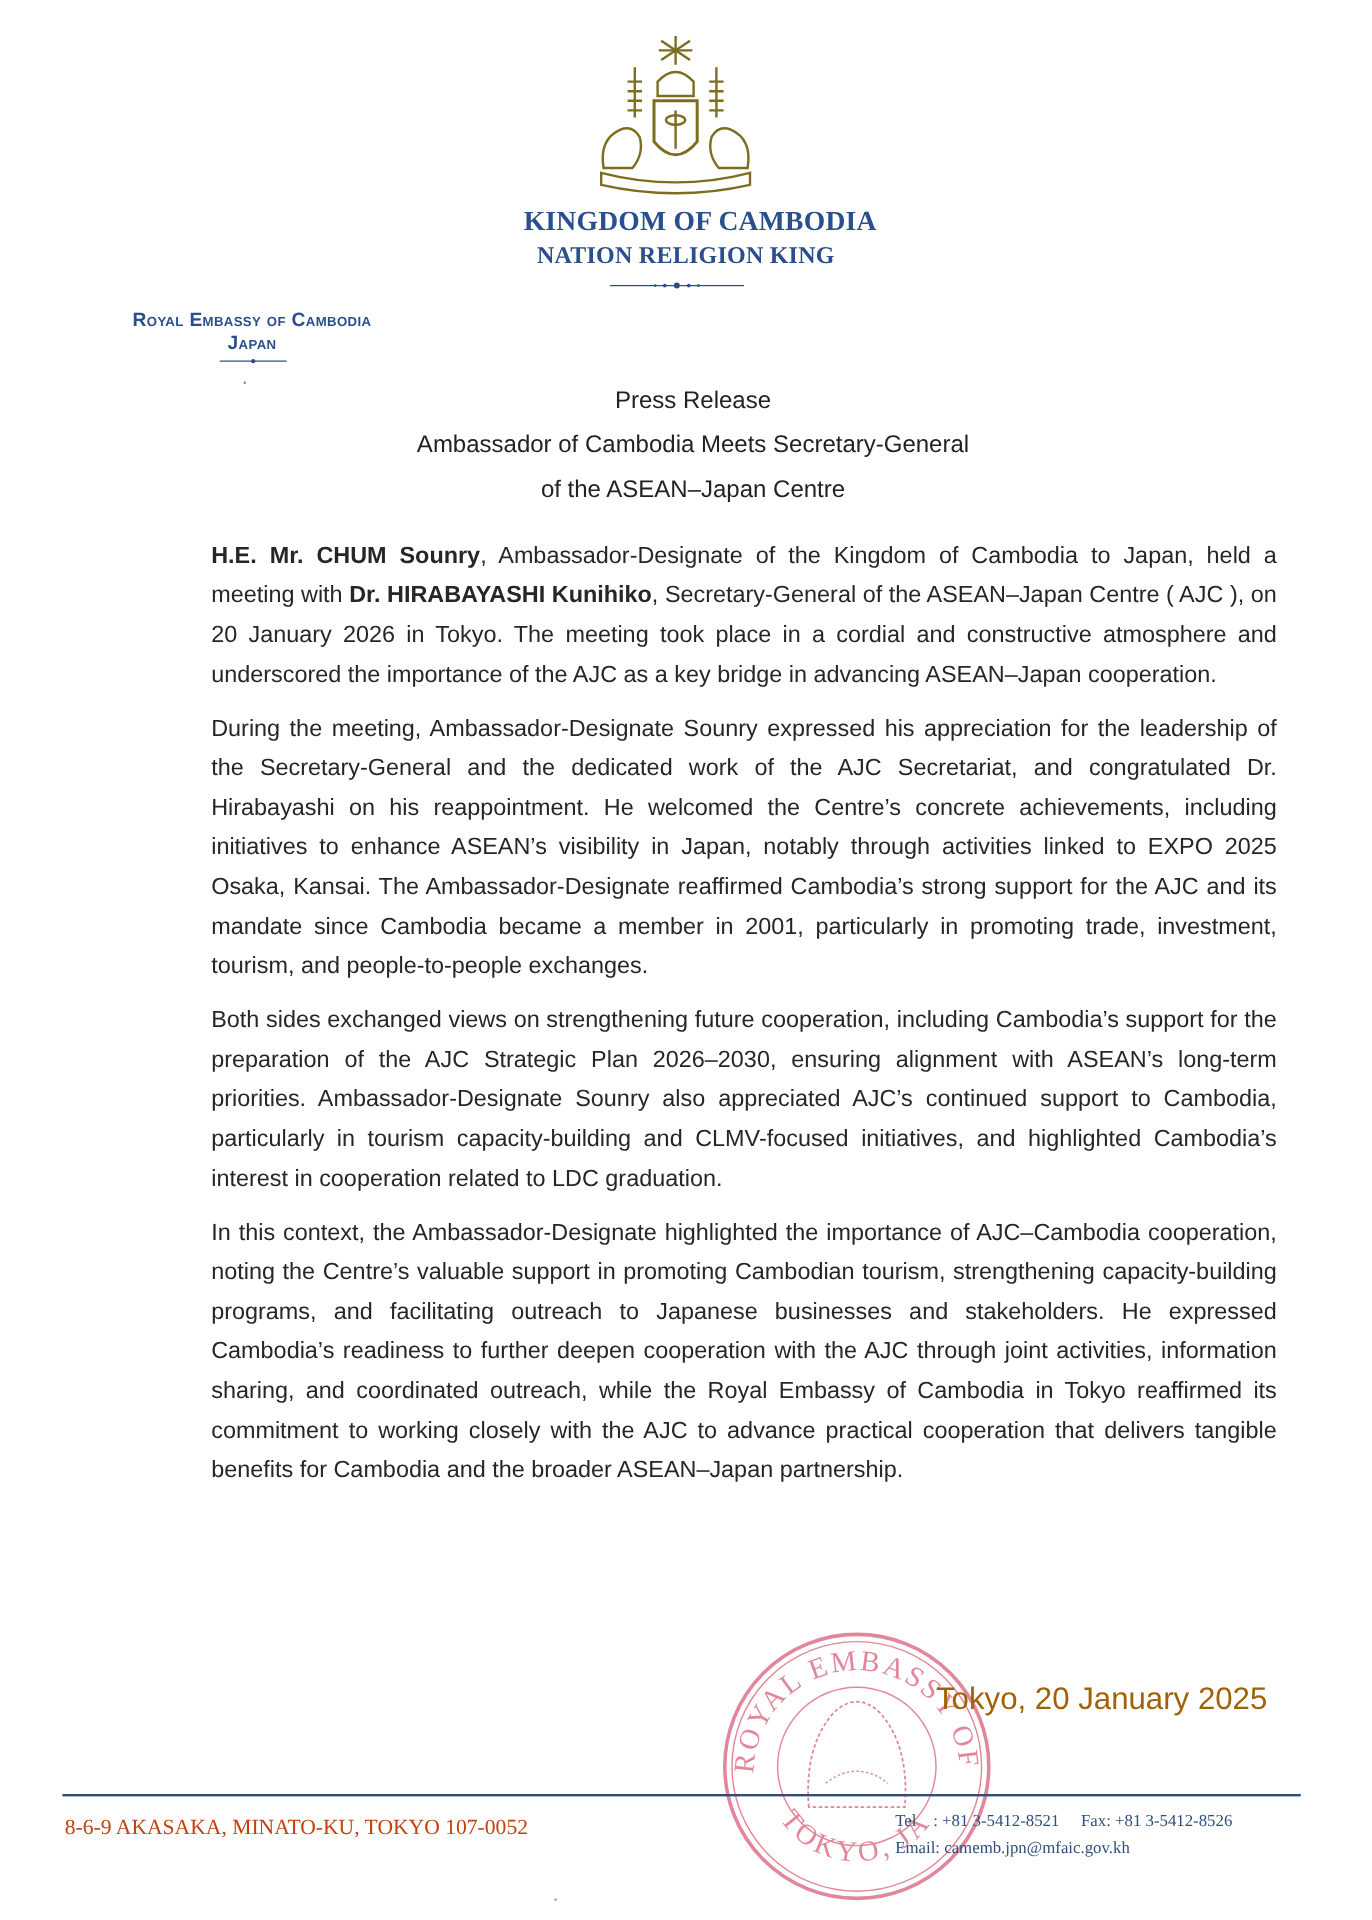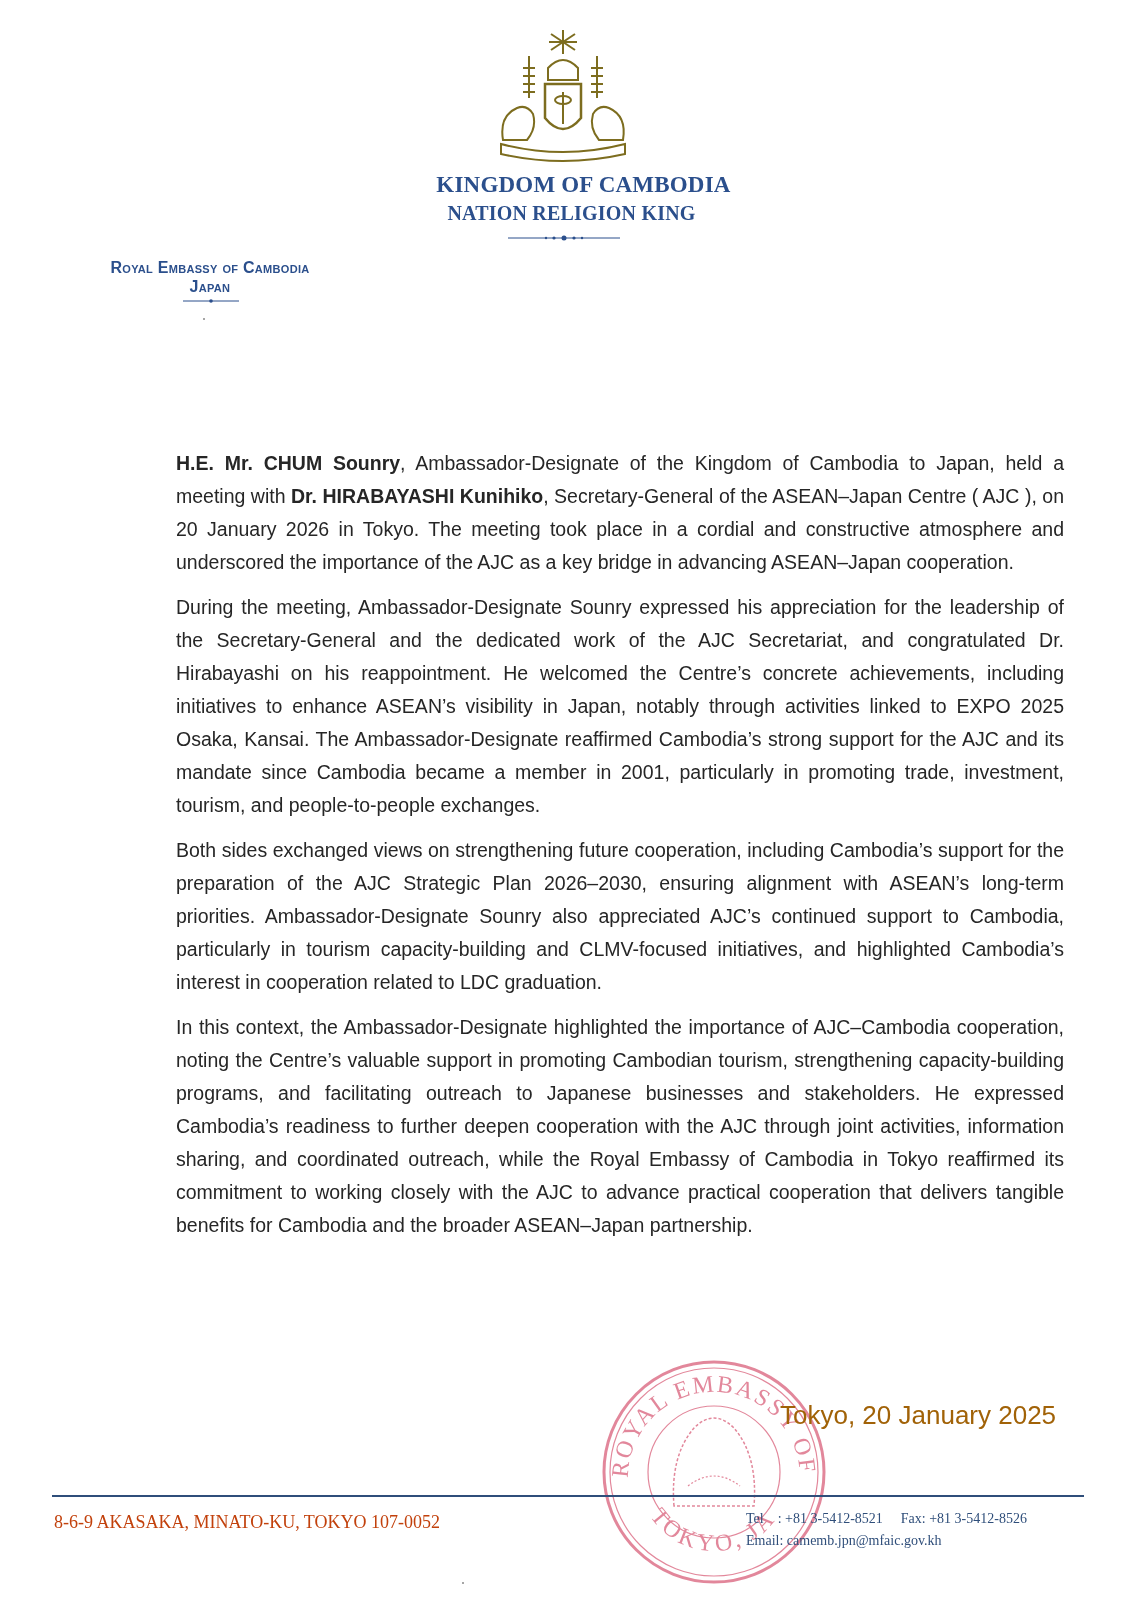--- a/index.html
+++ b/index.html
@@ -92,20 +92,23 @@
   <div>Royal Embassy of Cambodia</div>
   <div>Japan</div>
 </div>
 <svg class="ornament-emb" viewBox="0 0 56 6">
   <line x1="0" y1="3" x2="56" y2="3" stroke="#2b4f8c" stroke-width="1"></line>
   <circle cx="28" cy="3" r="1.8" fill="#2b4f8c"></circle>
 </svg>
 <div class="dot" style="left:203px; top:318px;"></div>
 
 <div class="titles">
+  <div>Press Release</div>
+  <div>Ambassador of Cambodia Meets Secretary-General</div>
+  <div>of the ASEAN–Japan Centre</div>
 </div>
 
 <div class="body-text">
   <p><b>H.E. Mr. CHUM Sounry</b><span>, Ambassador-Designate of the Kingdom of Cambodia to Japan, held a meeting with </span><b>Dr. HIRABAYASHI Kunihiko</b><span>, Secretary-General of the ASEAN–Japan Centre ( AJC ), on 20 January 2026 in Tokyo. The meeting took place in a cordial and constructive atmosphere and underscored the importance of the AJC as a key bridge in advancing ASEAN–Japan cooperation.</span></p>
   <p>During the meeting, Ambassador-Designate Sounry expressed his appreciation for the leadership of the Secretary-General and the dedicated work of the AJC Secretariat, and congratulated Dr. Hirabayashi on his reappointment. He welcomed the Centre’s concrete achievements, including initiatives to enhance ASEAN’s visibility in Japan, notably through activities linked to EXPO 2025 Osaka, Kansai. The Ambassador-Designate reaffirmed Cambodia’s strong support for the AJC and its mandate since Cambodia became a member in 2001, particularly in promoting trade, investment, tourism, and people-to-people exchanges.</p>
   <p>Both sides exchanged views on strengthening future cooperation, including Cambodia’s support for the preparation of the AJC Strategic Plan 2026–2030, ensuring alignment with ASEAN’s long-term priorities. Ambassador-Designate Sounry also appreciated AJC’s continued support to Cambodia, particularly in tourism capacity-building and CLMV-focused initiatives, and highlighted Cambodia’s interest in cooperation related to LDC graduation.</p>
   <p>In this context, the Ambassador-Designate highlighted the importance of AJC–Cambodia cooperation, noting the Centre’s valuable support in promoting Cambodian tourism, strengthening capacity-building programs, and facilitating outreach to Japanese businesses and stakeholders. He expressed Cambodia’s readiness to further deepen cooperation with the AJC through joint activities, information sharing, and coordinated outreach, while the Royal Embassy of Cambodia in Tokyo reaffirmed its commitment to working closely with the AJC to advance practical cooperation that delivers tangible benefits for Cambodia and the broader ASEAN–Japan partnership.</p>
 </div>
 
 <svg class="stamp" viewBox="0 0 232 232">

